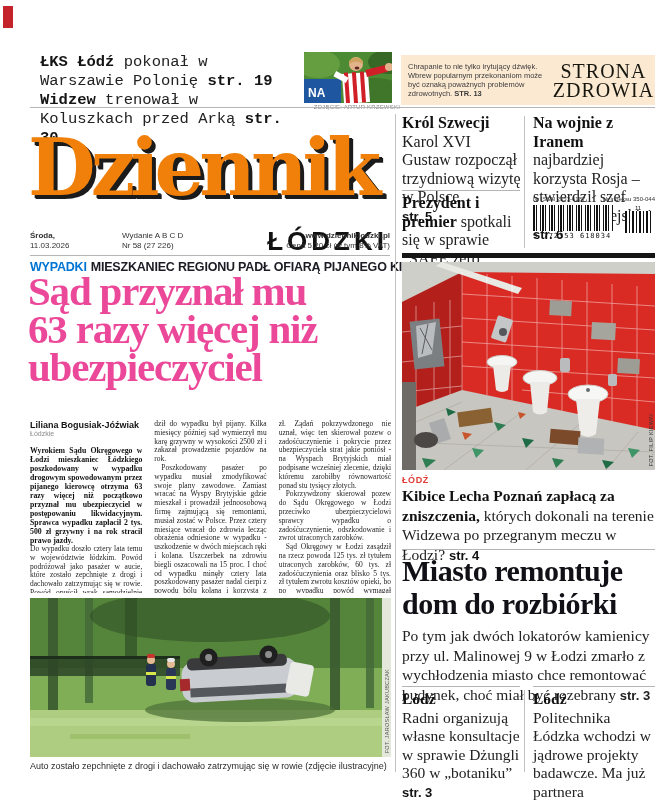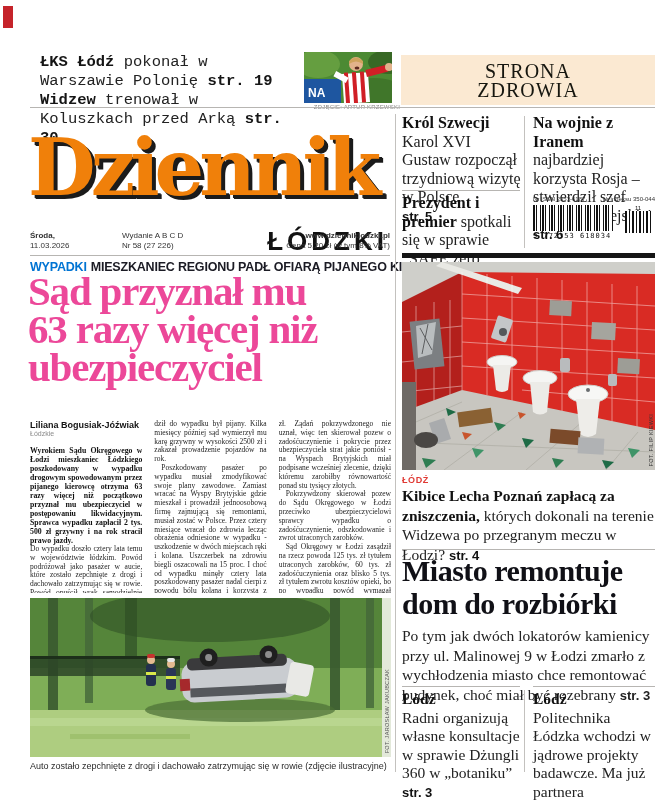--- a/index.html
+++ b/index.html
@@ -126,20 +126,21 @@
       <rect x="30" y="22" width="14" height="6" fill="#ffffff" transform="rotate(28 37 25)"></rect>
       <circle cx="52" cy="12" r="7" fill="#e2b28b"></circle>
       <path d="M45 9 Q52 2 59 9 L59 12 Q52 7 45 12 Z" fill="#cfa35c"></path>
       <ellipse cx="53" cy="16" rx="2.4" ry="1.6" fill="#5d2a20"></ellipse>
     </g>
   </svg>
 </div>
 <div class="abs football-credit sans">ZDJĘCIE: ARTUR KRZEWSKI</div>
 
 <div class="abs health-box">
+  <div class="health-text sans"><span>Chrapanie to nie tylko irytujący dźwięk. Wbrew popularnym przekonaniom może być oznaką poważnych problemów zdrowotnych. </span><b>STR. 13</b></div>
   <div class="health-logo">
     <div>STRONA</div>
     <div>ZDROWIA</div>
   </div>
 </div>
 
 <div class="abs hairline rule-top"></div>
 
 <div class="abs masthead-title">Dziennik</div>
 <div class="abs masthead-sub">ŁÓDZKI</div>

